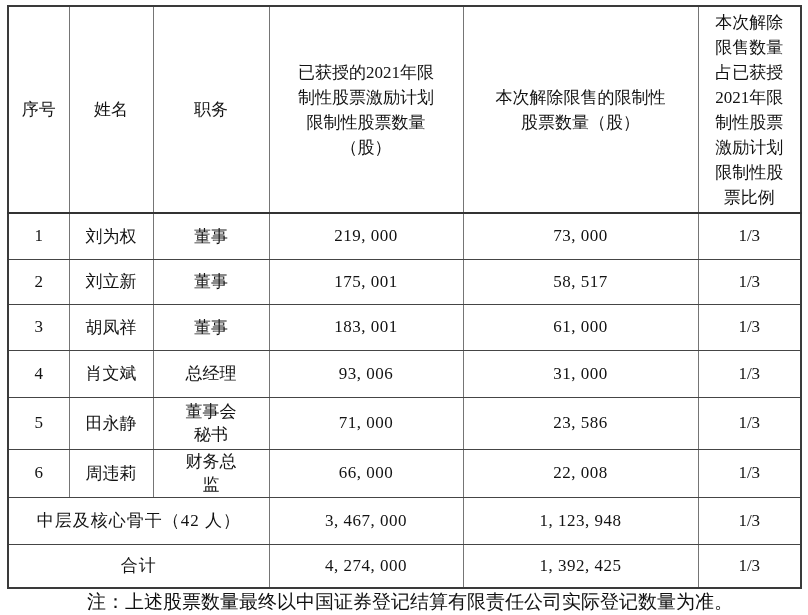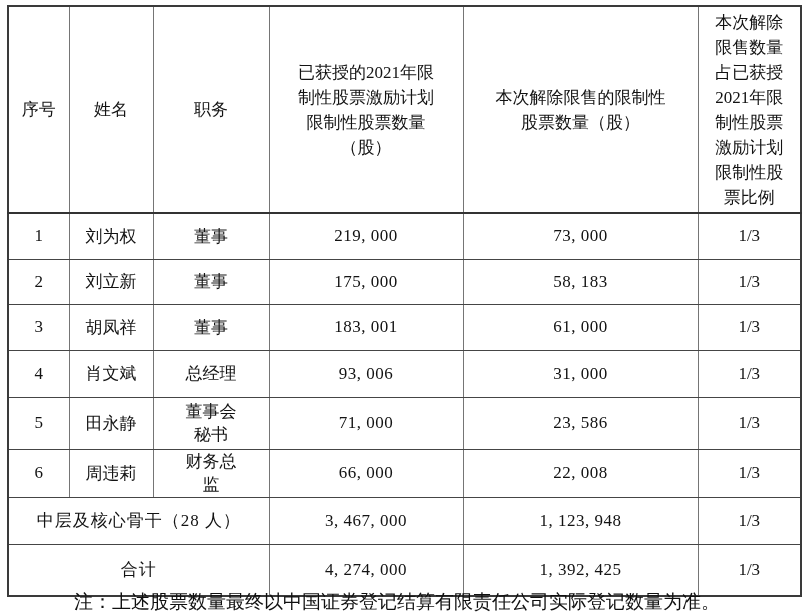--- a/index.html
+++ b/index.html
@@ -40,21 +40,21 @@
   thead th {
     line-height: 25px;
     border-bottom: 2px solid #333333;
   }
   .wrap { white-space: pre-line; }
   .title-cell { padding: 0 27px; line-height: 23px; }
   .label-cell { letter-spacing: 1px; }
   .num-cell { letter-spacing: 0.5px; }
   .note {
     position: absolute;
-    left: 74px;
+    left: 87px;
     top: 590px;
     font-size: 19px;
     line-height: 23px;
     color: #101010;
     white-space: nowrap;
   }
 </style>
 </head>
 <body>
 
@@ -96,22 +96,22 @@
         <td>刘为权</td>
         <td class="title-cell">董事</td>
         <td class="num-cell">219, 000</td>
         <td class="num-cell">73, 000</td>
         <td>1/3</td>
       </tr>
       <tr style="height:45px">
         <td>2</td>
         <td>刘立新</td>
         <td class="title-cell">董事</td>
-        <td class="num-cell">175, 000</td>
-        <td class="num-cell">58, 183</td>
+        <td class="num-cell">175, 001</td>
+        <td class="num-cell">58, 517</td>
         <td>1/3</td>
       </tr>
       <tr style="height:46px">
         <td>3</td>
         <td>胡凤祥</td>
         <td class="title-cell">董事</td>
         <td class="num-cell">183, 001</td>
         <td class="num-cell">61, 000</td>
         <td>1/3</td>
       </tr>
@@ -133,26 +133,26 @@
       </tr>
       <tr style="height:48px">
         <td>6</td>
         <td>周违莉</td>
         <td class="title-cell">财务总监</td>
         <td class="num-cell">66, 000</td>
         <td class="num-cell">22, 008</td>
         <td>1/3</td>
       </tr>
       <tr style="height:47px">
-        <td colspan="3" class="label-cell">中层及核心骨干（28 人）</td>
+        <td colspan="3" class="label-cell">中层及核心骨干（42 人）</td>
         <td class="num-cell">3, 467, 000</td>
         <td class="num-cell">1, 123, 948</td>
         <td>1/3</td>
       </tr>
-      <tr style="height:52px">
+      <tr style="height:44px">
         <td colspan="3" class="label-cell">合计</td>
         <td class="num-cell">4, 274, 000</td>
         <td class="num-cell">1, 392, 425</td>
         <td>1/3</td>
       </tr>
     </tbody>
   </table>
 
   <div class="note">注：上述股票数量最终以中国证券登记结算有限责任公司实际登记数量为准。</div>
 

